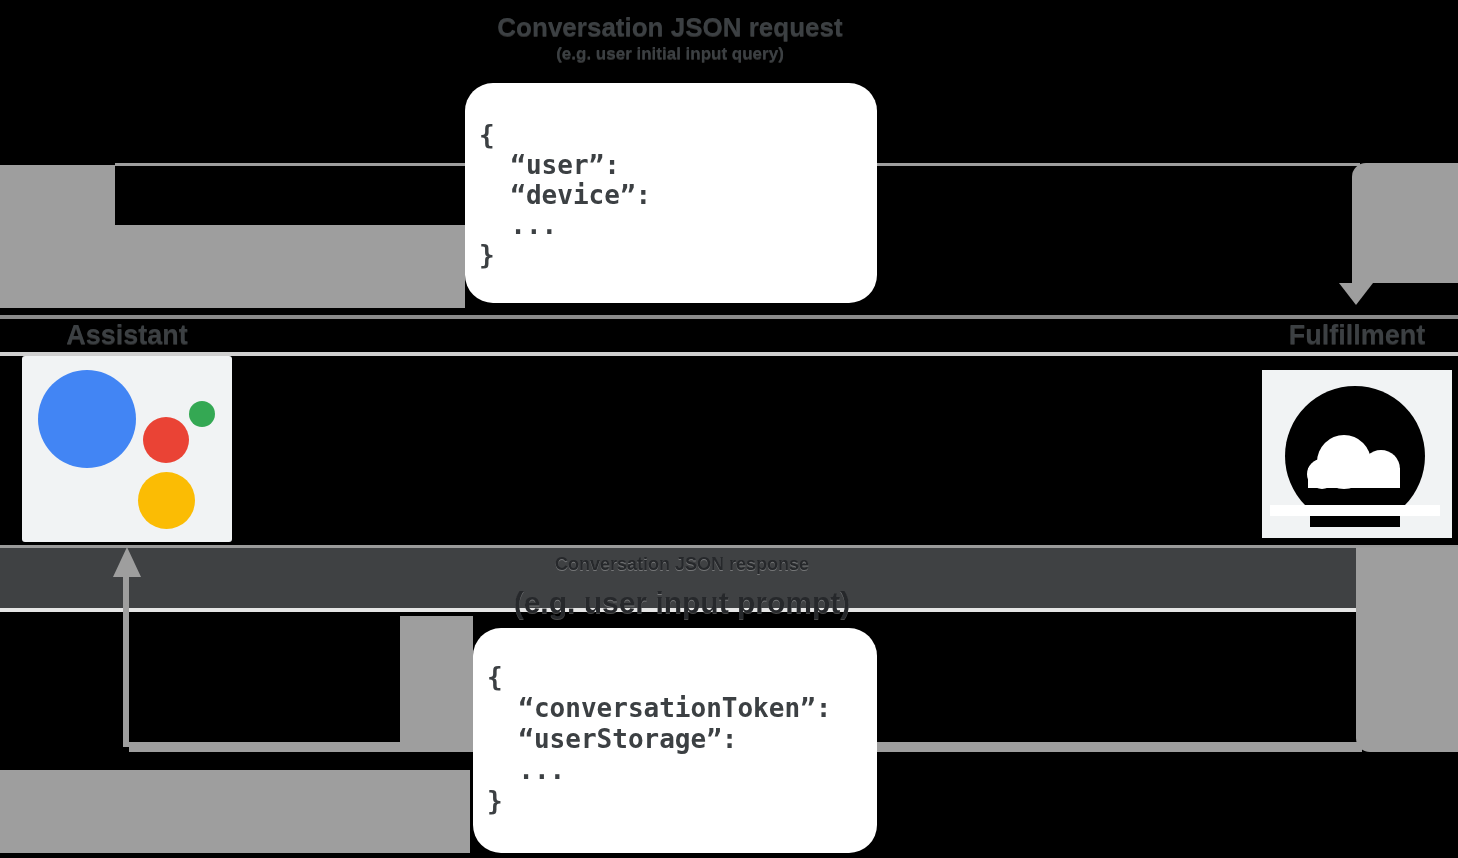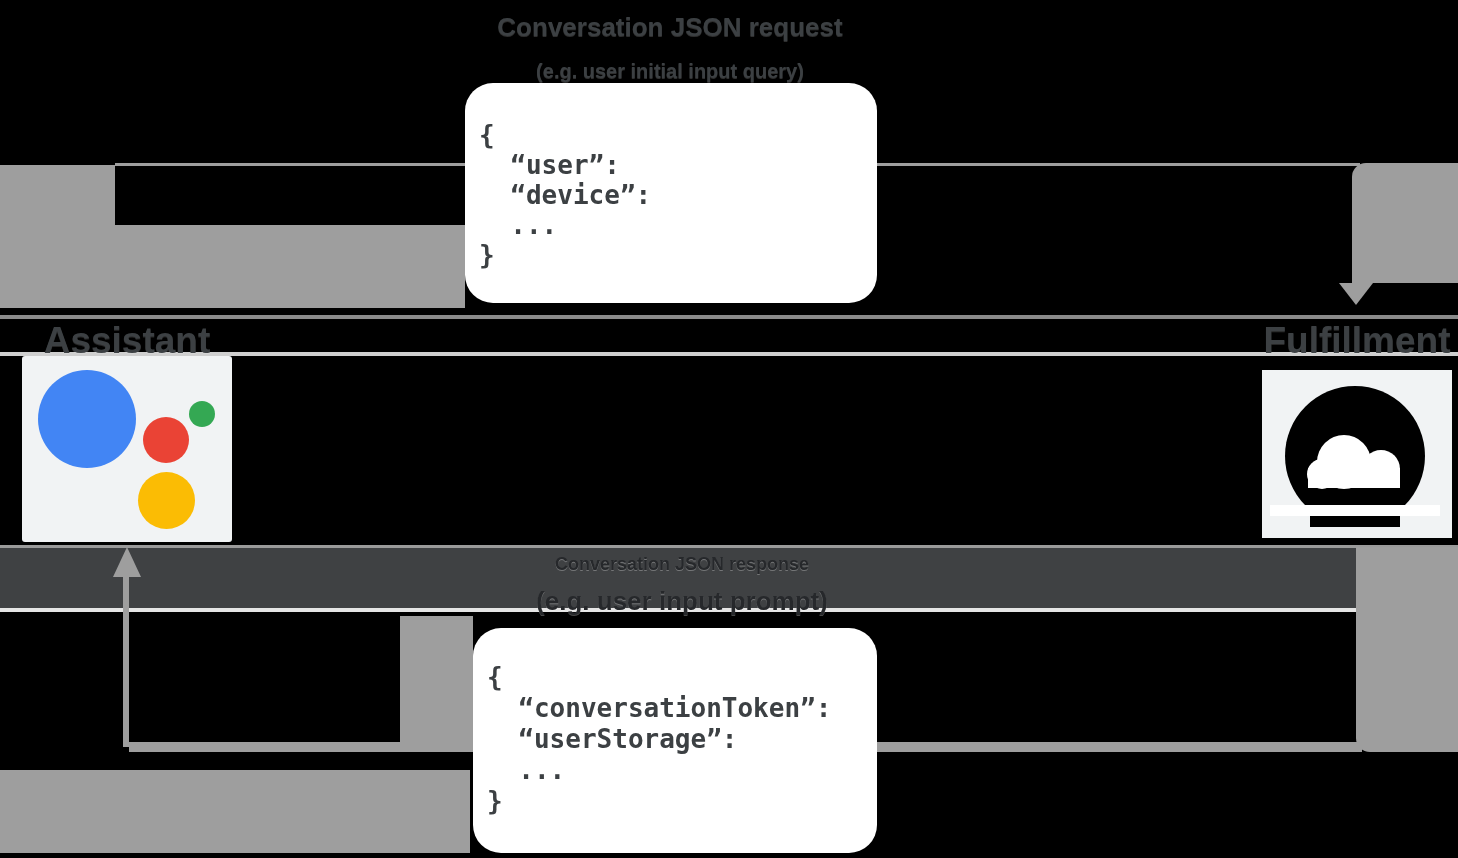--- a/index.html
+++ b/index.html
@@ -8,21 +8,21 @@
     overflow:hidden;font-family:"Liberation Sans",sans-serif;
   }
   .abs{position:absolute;}
   .gray{background:#9e9e9e;}
   .titleline{
     text-align:center;color:#3c4043;font-weight:bold;
     text-shadow:0 1px 0 rgba(255,255,255,0.18);
     font-family:"Liberation Sans",sans-serif;
   }
   .nodelabel{
-    text-align:center;color:#3c4043;font-weight:bold;font-size:37px;
+    text-align:center;color:#3c4043;font-weight:bold;font-size:27px;
     text-shadow:0 1px 0 rgba(255,255,255,0.15);
   }
   .jsonbox{
     background:#ffffff;border-radius:28px;box-sizing:border-box;
   }
   .jsoncode{
     margin:0;white-space:pre;color:#3c4043;font-weight:bold;
     font-family:"DejaVu Sans Mono","Liberation Mono",monospace;
     font-size:26px;line-height:30px;
   }
@@ -56,21 +56,21 @@
   <div class="abs" style="left:0;top:608px;width:1458px;height:4px;background:#e5e5e5;"></div>
 
   <div class="abs gray" style="left:1356px;top:547px;width:102px;height:205px;border-bottom-left-radius:14px;"></div>
   <div class="abs gray" style="left:129px;top:742px;width:1233px;height:10px;"></div>
   <div class="abs gray" style="left:123px;top:577px;width:6px;height:170px;"></div>
   <div class="abs arrowhead-up" style="left:113px;top:547px;"></div>
   <div class="abs gray" style="left:0;top:770px;width:470px;height:83px;"></div>
   <div class="abs gray" style="left:400px;top:616px;width:73px;height:126px;"></div>
 
   <div class="abs titleline" style="left:380px;top:12px;width:580px;font-size:26px;">Conversation JSON request</div>
-  <div class="abs titleline" style="left:380px;top:60px;width:580px;font-size:20px;">(e.g. user initial input query)</div>
+  <div class="abs titleline" style="left:380px;top:44px;width:580px;font-size:17px;">(e.g. user initial input query)</div>
 
   <div class="abs jsonbox" style="left:465px;top:83px;width:412px;height:220px;">
     <pre class="jsoncode abs" style="left:14px;top:37px;">{
   “user”:
   “device”:
   ...
 }</pre>
   </div>
 
   <div class="abs nodelabel" style="left:22px;top:320px;width:210px;">Assistant</div>
@@ -91,21 +91,21 @@
       <circle cx="82" cy="92" r="27" fill="#ffffff"></circle>
       <circle cx="119" cy="99" r="19" fill="#ffffff"></circle>
       <circle cx="60" cy="104" r="15" fill="#ffffff"></circle>
       <rect x="46" y="98" width="92" height="20" fill="#ffffff"></rect>
       <rect x="8" y="135" width="170" height="11" fill="#ffffff"></rect>
       <rect x="48" y="146" width="90" height="11" fill="#000000"></rect>
     </svg>
   </div>
 
   <div class="abs titleline" style="left:392px;top:554px;width:580px;font-size:18px;color:#26282b;text-shadow:0 1px 0 rgba(255,255,255,0.28);">Conversation JSON response</div>
-  <div class="abs titleline" style="left:392px;top:586px;width:580px;font-size:26px;color:#26282b;text-shadow:0 1px 0 rgba(255,255,255,0.28);">(e.g. user input prompt)</div>
+  <div class="abs titleline" style="left:392px;top:586px;width:580px;font-size:30px;color:#26282b;text-shadow:0 1px 0 rgba(255,255,255,0.28);">(e.g. user input prompt)</div>
 
   <div class="abs jsonbox" style="left:473px;top:628px;width:404px;height:225px;">
     <pre class="jsoncode abs" style="left:14px;top:34px;line-height:31px;">{
   “conversationToken”:
   “userStorage”:
   ...
 }</pre>
   </div>
 
 </div>

